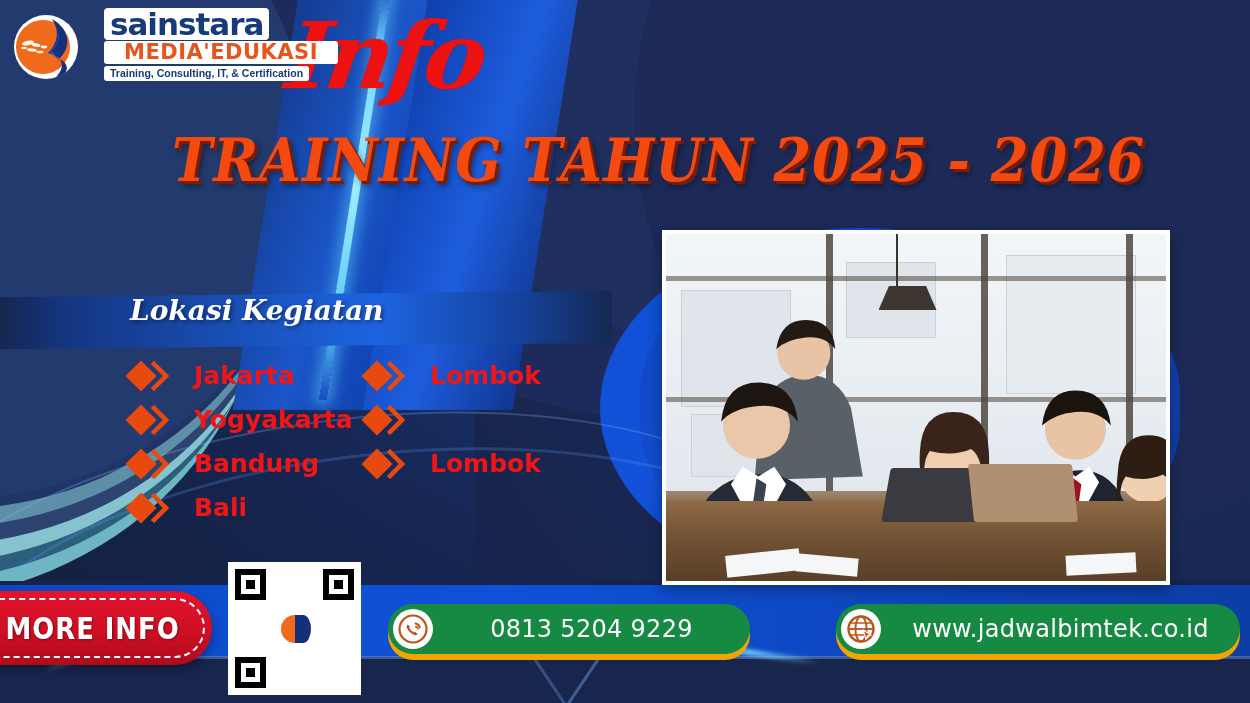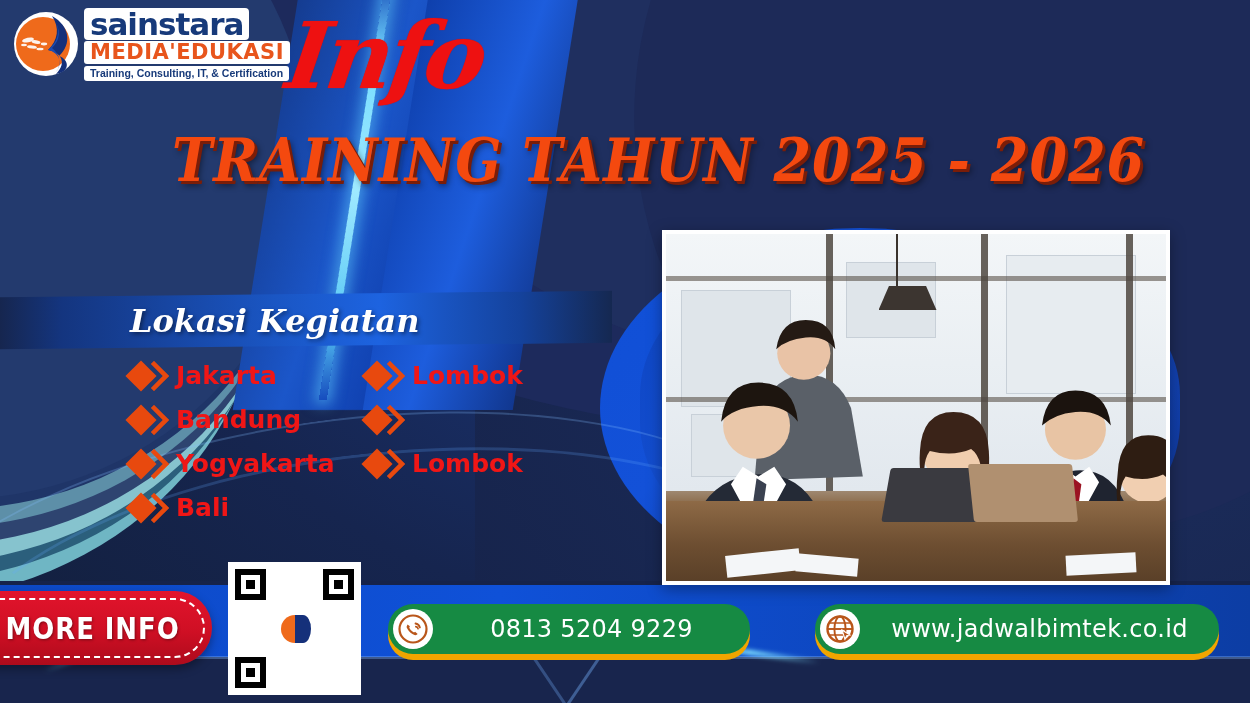--- a/index.html
+++ b/index.html
@@ -93,57 +93,57 @@
   .footer-diag2{position:absolute;left:610px;bottom:-70px;width:3px;height:190px;
     background:rgba(120,180,255,.3);transform:rotate(-34deg);transform-origin:bottom;}
   .footer-glow{position:absolute;left:40px;bottom:52px;width:120px;height:5px;
     background:linear-gradient(90deg,rgba(90,220,255,0),#68d6ff,rgba(90,220,255,0));
     filter:blur(2px);transform:rotate(-22deg);}
   .footer-glow2{position:absolute;left:680px;bottom:48px;width:140px;height:5px;
     background:linear-gradient(90deg,rgba(90,220,255,0),#7fe0ff,rgba(90,220,255,0));
     filter:blur(2px);transform:rotate(8deg);}
 
   
-  .logo{position:absolute;left:12px;top:8px;display:flex;align-items:center;gap:4px;z-index:30;}
+  .logo{position:absolute;left:12px;top:8px;display:flex;align-items:flex-end;gap:24px;z-index:30;}
   .logo-mark{position:relative;width:68px;height:68px;flex:0 0 68px;}
   .logo-text{display:flex;flex-direction:column;align-items:flex-start;line-height:1;}
   .logo-main{font-weight:bold;font-size:31px;color:#173a7a;letter-spacing:-1px;
     background:#fff;padding:1px 6px 0;border-radius:4px;font-family:"DejaVu Sans",sans-serif;}
   .logo-sub{font-weight:bold;font-size:21px;color:#e8551c;letter-spacing:.5px;margin-top:1px;
-    background:#fff;padding:1px 6px;border-radius:3px;font-family:"DejaVu Sans",sans-serif;}
+    background:#fff;padding:1px 20px;border-radius:3px;font-family:"DejaVu Sans",sans-serif;}
   .logo-tag{font-weight:bold;font-size:10.5px;color:#173a7a;margin-top:2px;
     background:#fff;padding:2px 6px;border-radius:3px;white-space:nowrap;}
 
   
   .info-script{position:absolute;left:288px;top:2px;z-index:25;
     font-family:"DejaVu Serif",serif;font-style:italic;font-size:92px;color:#ee1111;
     font-weight:bold;transform:skewX(-8deg);letter-spacing:-4px;
     text-shadow:0 0 1px #d10c0c;}
 
   
   .main-title{position:absolute;left:172px;top:124px;z-index:25;
     font-family:"DejaVu Serif",serif;font-weight:bold;font-style:italic;
     font-size:54px;color:#f4490f;letter-spacing:1px;white-space:nowrap;
     text-shadow:3px 3px 0 #7a1d08, 4px 4px 6px rgba(0,0,0,.45);
     transform:scaleY(1.12);transform-origin:left top;}
 
   
   .lokasi-band{position:absolute;left:0;top:294px;width:612px;height:52px;z-index:20;
     background:linear-gradient(90deg,#16264f 0%,#14357f 10%,#1a56c4 45%,#1d63e0 62%,#14429c 85%,#152851 100%);
     transform:skewY(-0.6deg);}
-  .lokasi-title{position:absolute;left:130px;top:302px;z-index:22;
+  .lokasi-title{position:absolute;left:130px;top:294px;z-index:22;
     font-family:"DejaVu Serif",serif;font-weight:bold;font-style:italic;
-    font-size:32px;color:#ffffff;letter-spacing:0px;
+    font-size:28px;color:#ffffff;letter-spacing:0px;
     text-shadow:2px 2px 4px rgba(0,0,0,.45);}
 
   
   .cities{position:absolute;left:130px;top:358px;z-index:22;display:flex;gap:24px;}
   .city-col{display:flex;flex-direction:column;gap:9px;}
   .city-col.col-a{width:212px;}
-  .city-row{display:flex;align-items:center;gap:10px;height:35px;}
+  .city-row{display:flex;align-items:center;gap:28px;height:35px;}
   .bullet{position:relative;width:36px;height:30px;flex:0 0 36px;}
   .bullet .dia{position:absolute;left:0;top:4px;width:22px;height:22px;
     background:#e8490e;transform:rotate(45deg);}
   .bullet .chev{position:absolute;left:13px;top:4px;width:22px;height:22px;
     background:#e8490e;transform:rotate(45deg);
     clip-path:polygon(0 0,100% 0,100% 100%,78% 100%,78% 22%,0 22%);}
   .city-name{font-family:"DejaVu Sans",sans-serif;font-weight:bold;font-size:25px;
     color:#f01616;letter-spacing:0px;white-space:nowrap;line-height:1;}
 
   
@@ -208,21 +208,21 @@
 
   
   .pill{position:absolute;height:50px;border-radius:26px;z-index:40;
     background:#168a43;display:flex;align-items:center;
     box-shadow:0 6px 0 #f0a500;}
   .pill .pill-icon{width:40px;height:40px;border-radius:50%;background:#fff;
     margin-left:5px;flex:0 0 40px;display:flex;align-items:center;justify-content:center;}
   .pill .pill-text{color:#fff;font-size:24px;font-weight:normal;margin:0 auto;
     padding:0 26px;white-space:nowrap;font-family:"DejaVu Sans",sans-serif;letter-spacing:.3px;}
   .pill-phone{left:388px;top:604px;width:362px;}
-  .pill-web{left:815px;top:604px;width:404px;}
+  .pill-web{left:836px;top:604px;width:404px;}
 </style>
 </head>
 <body>
 
 <div class="stage">
 
   <div class="bg-base"></div>
   <div class="bg-deep-right"></div>
   <div class="dome"></div>
   <div class="dome2"></div>
@@ -290,28 +290,28 @@
             <i class="dia"></i>
             <i class="chev"></i>
           </span>
         <span class="city-name">Jakarta</span>
       </div>
       <div class="city-row">
         <span class="bullet">
             <i class="dia"></i>
             <i class="chev"></i>
           </span>
+        <span class="city-name">Yogyakarta</span>
+      </div>
+      <div class="city-row">
+        <span class="bullet">
+            <i class="dia"></i>
+            <i class="chev"></i>
+          </span>
         <span class="city-name">Bandung</span>
-      </div>
-      <div class="city-row">
-        <span class="bullet">
-            <i class="dia"></i>
-            <i class="chev"></i>
-          </span>
-        <span class="city-name">Yogyakarta</span>
       </div>
       <div class="city-row">
         <span class="bullet">
             <i class="dia"></i>
             <i class="chev"></i>
           </span>
         <span class="city-name">Bali</span>
       </div>
     </div>
     <div class="city-col col-b">

